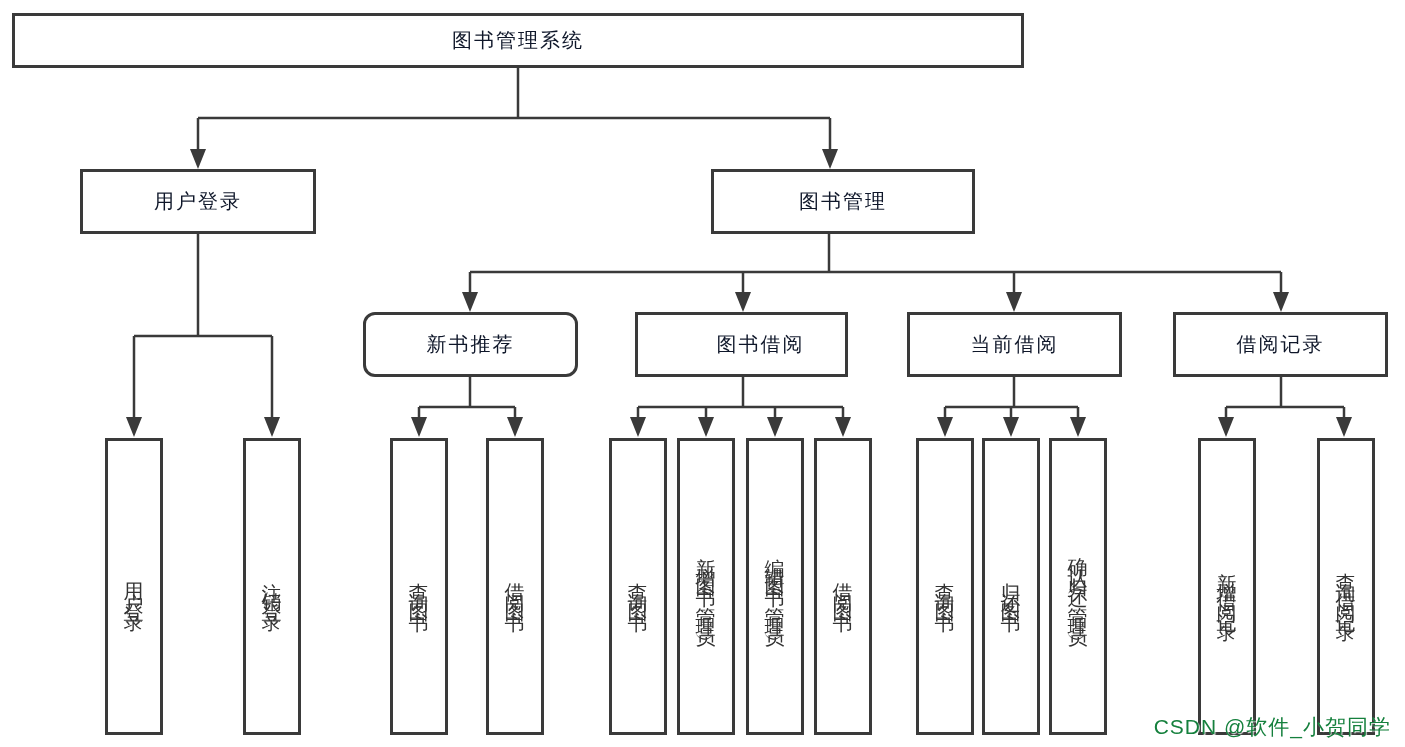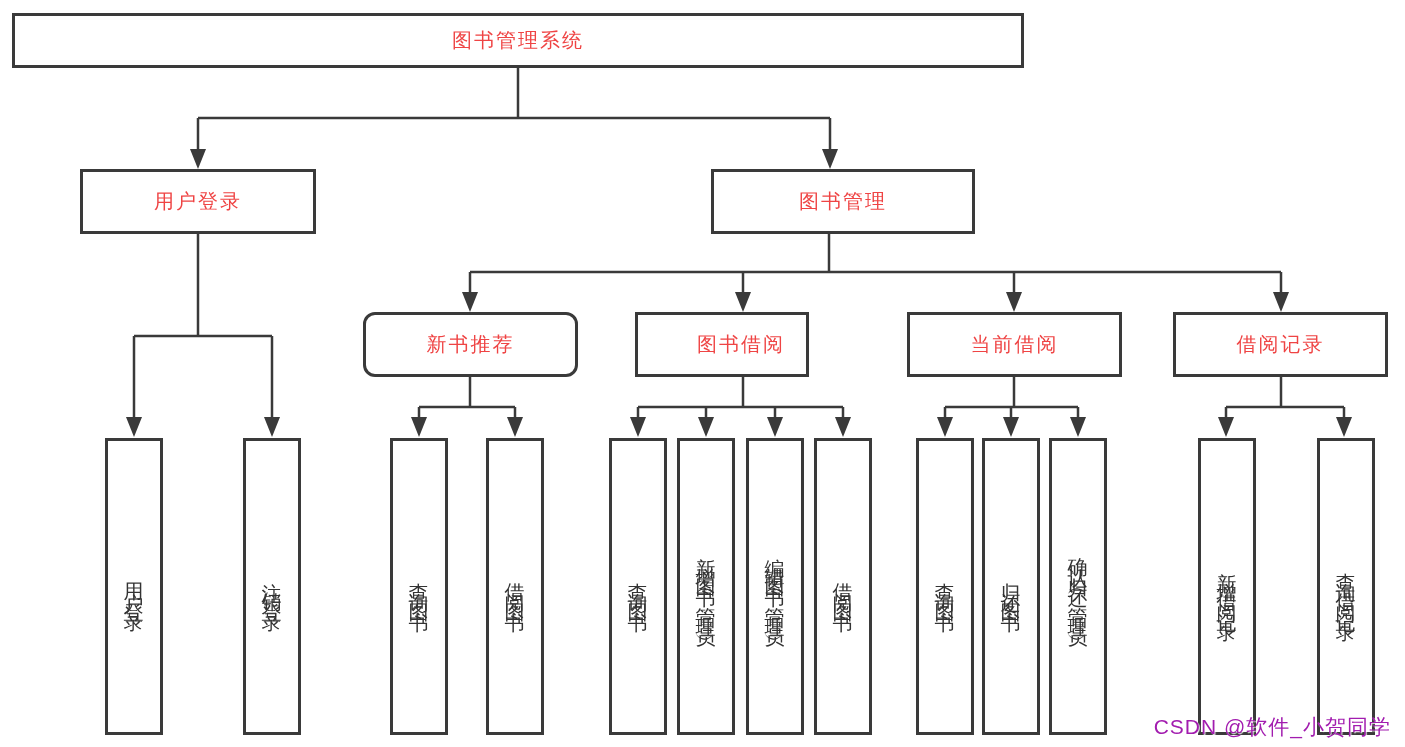--- a/index.html
+++ b/index.html
@@ -29,40 +29,40 @@
     display: flex;
     align-items: center;
     justify-content: center;
     z-index: 2;
     color: #333333;
   }
   .hbox span {
     font-size: 20px;
     letter-spacing: 2px;
     white-space: nowrap;
-    color: #ef4444;
+    color: #0f172a;
   }
   .leaf {
     top: 438px;
     width: 58px;
     height: 297px;
   }
   .leaf span {
     writing-mode: vertical-rl;
     font-size: 20px;
     letter-spacing: 10px;
     line-height: 1;
     color: #333333;
   }
   .watermark {
     position: absolute;
     right: 14px;
     bottom: 6px;
     font-size: 21px;
-    color: #a21caf;
+    color: #15803d;
     letter-spacing: 1px;
     z-index: 3;
     text-shadow: 1px 1px 1px rgba(255,255,255,0.9);
     white-space: nowrap;
   }
 </style>
 </head>
 <body>
 
 <div class="canvas">
@@ -143,21 +143,21 @@
   <div class="box hbox" style="left:80px;top:169px;width:236px;height:65px;">
     <span>用户登录</span>
   </div>
   <div class="box hbox" style="left:711px;top:169px;width:264px;height:65px;">
     <span>图书管理</span>
   </div>
 
   <div class="box hbox" style="left:363px;top:312px;width:215px;height:65px;border-radius:12px;">
     <span>新书推荐</span>
   </div>
-  <div class="box hbox" style="left:635px;top:312px;width:174px;height:65px;padding-left:38px;">
+  <div class="box hbox" style="left:635px;top:312px;width:213px;height:65px;padding-left:38px;">
     <span>图书借阅</span>
   </div>
   <div class="box hbox" style="left:907px;top:312px;width:215px;height:65px;">
     <span>当前借阅</span>
   </div>
   <div class="box hbox" style="left:1173px;top:312px;width:215px;height:65px;">
     <span>借阅记录</span>
   </div>
 
   <div class="box leaf" style="left:105px;">

